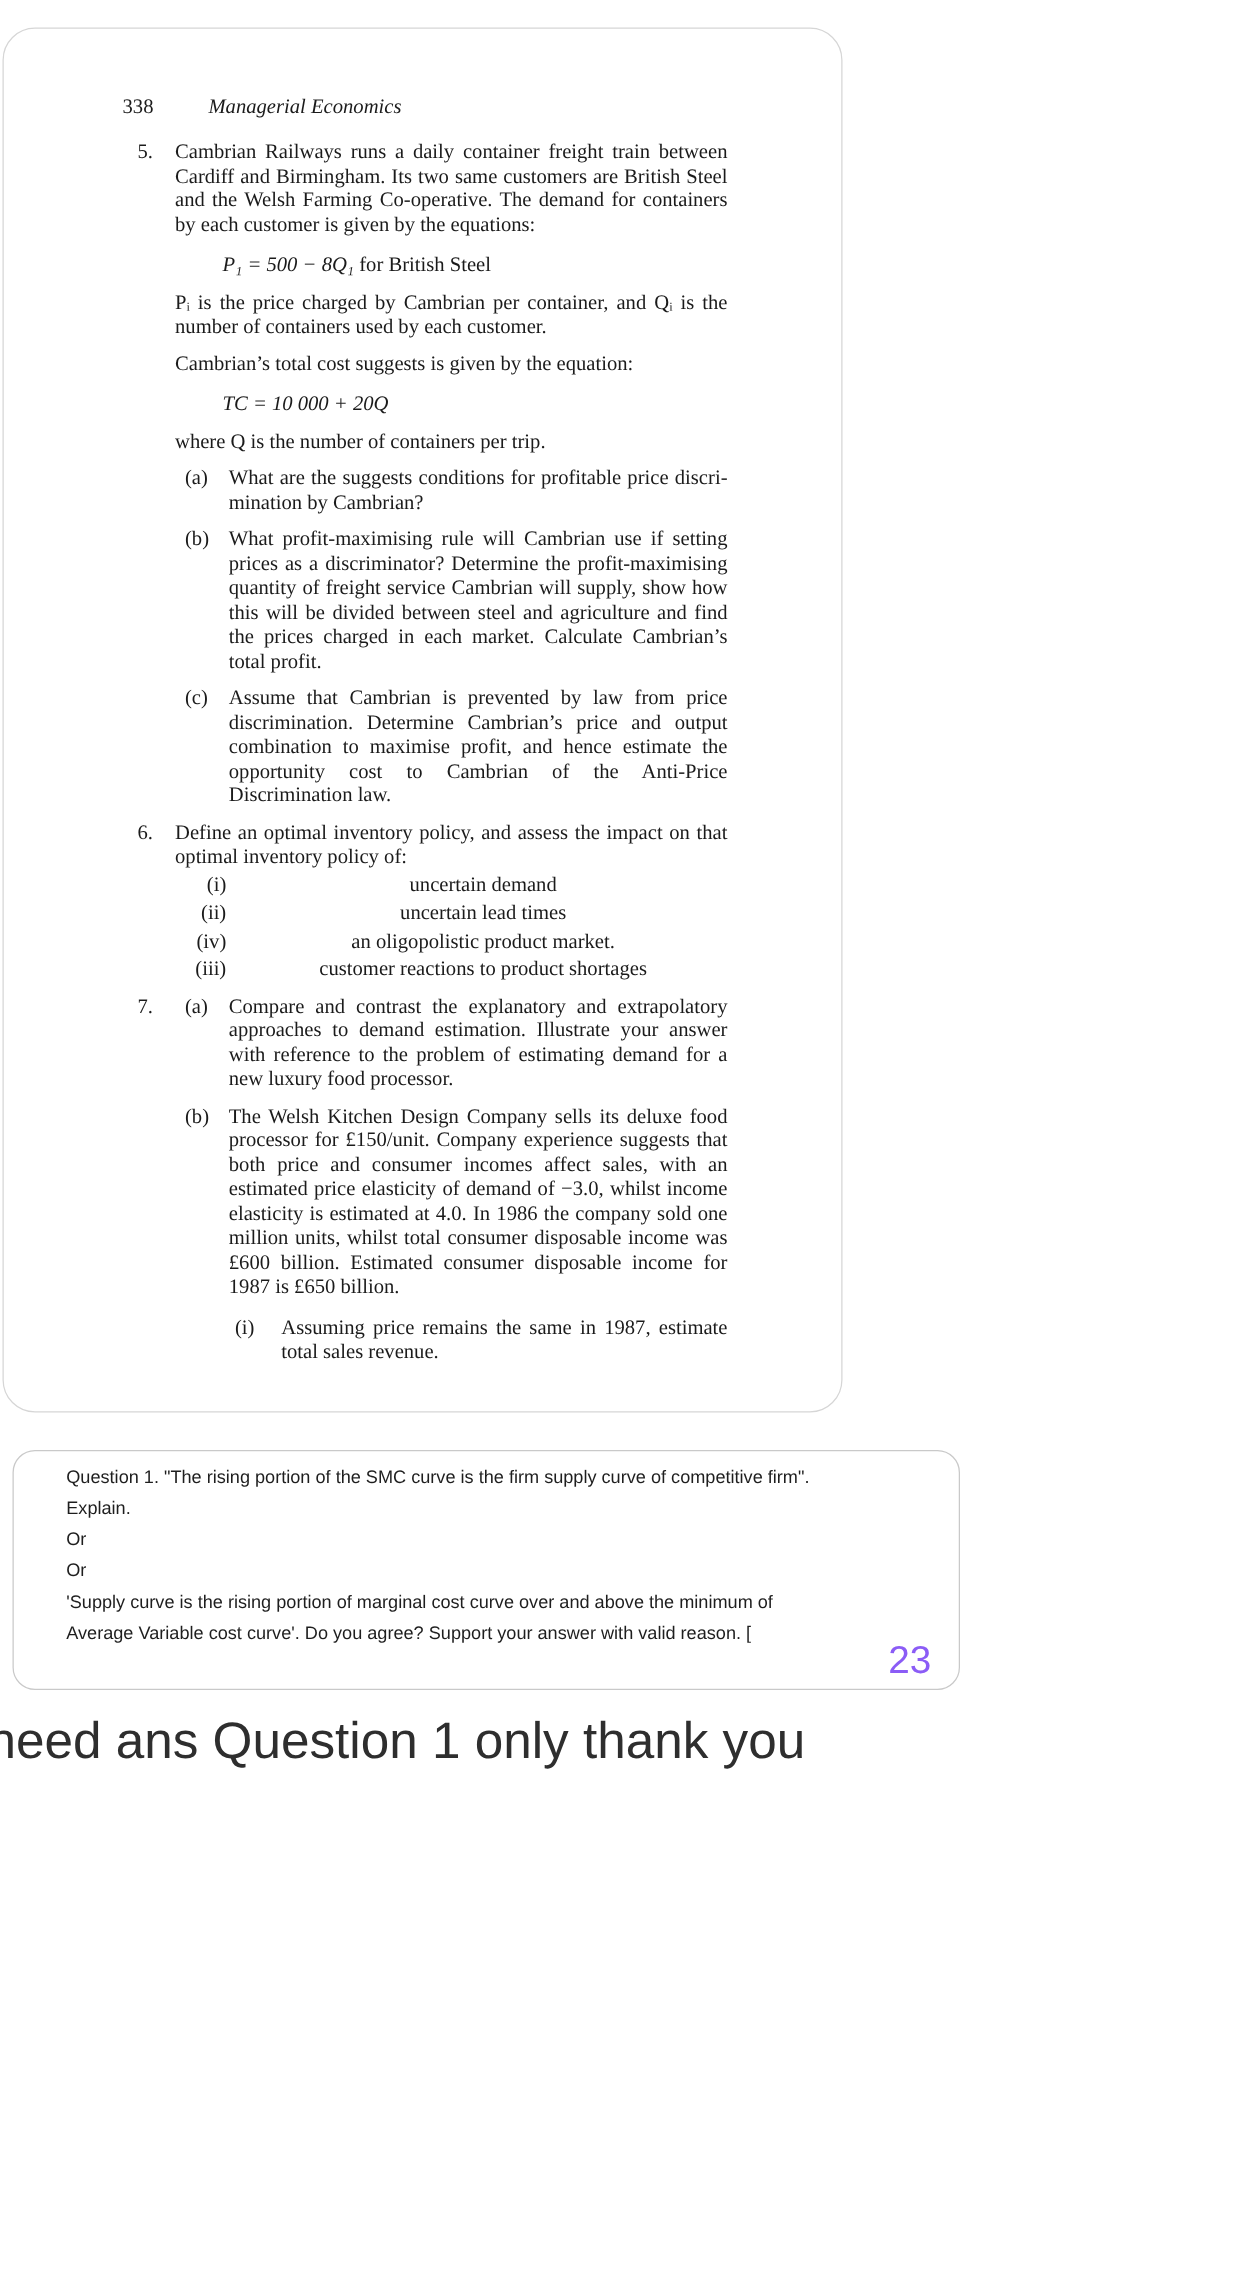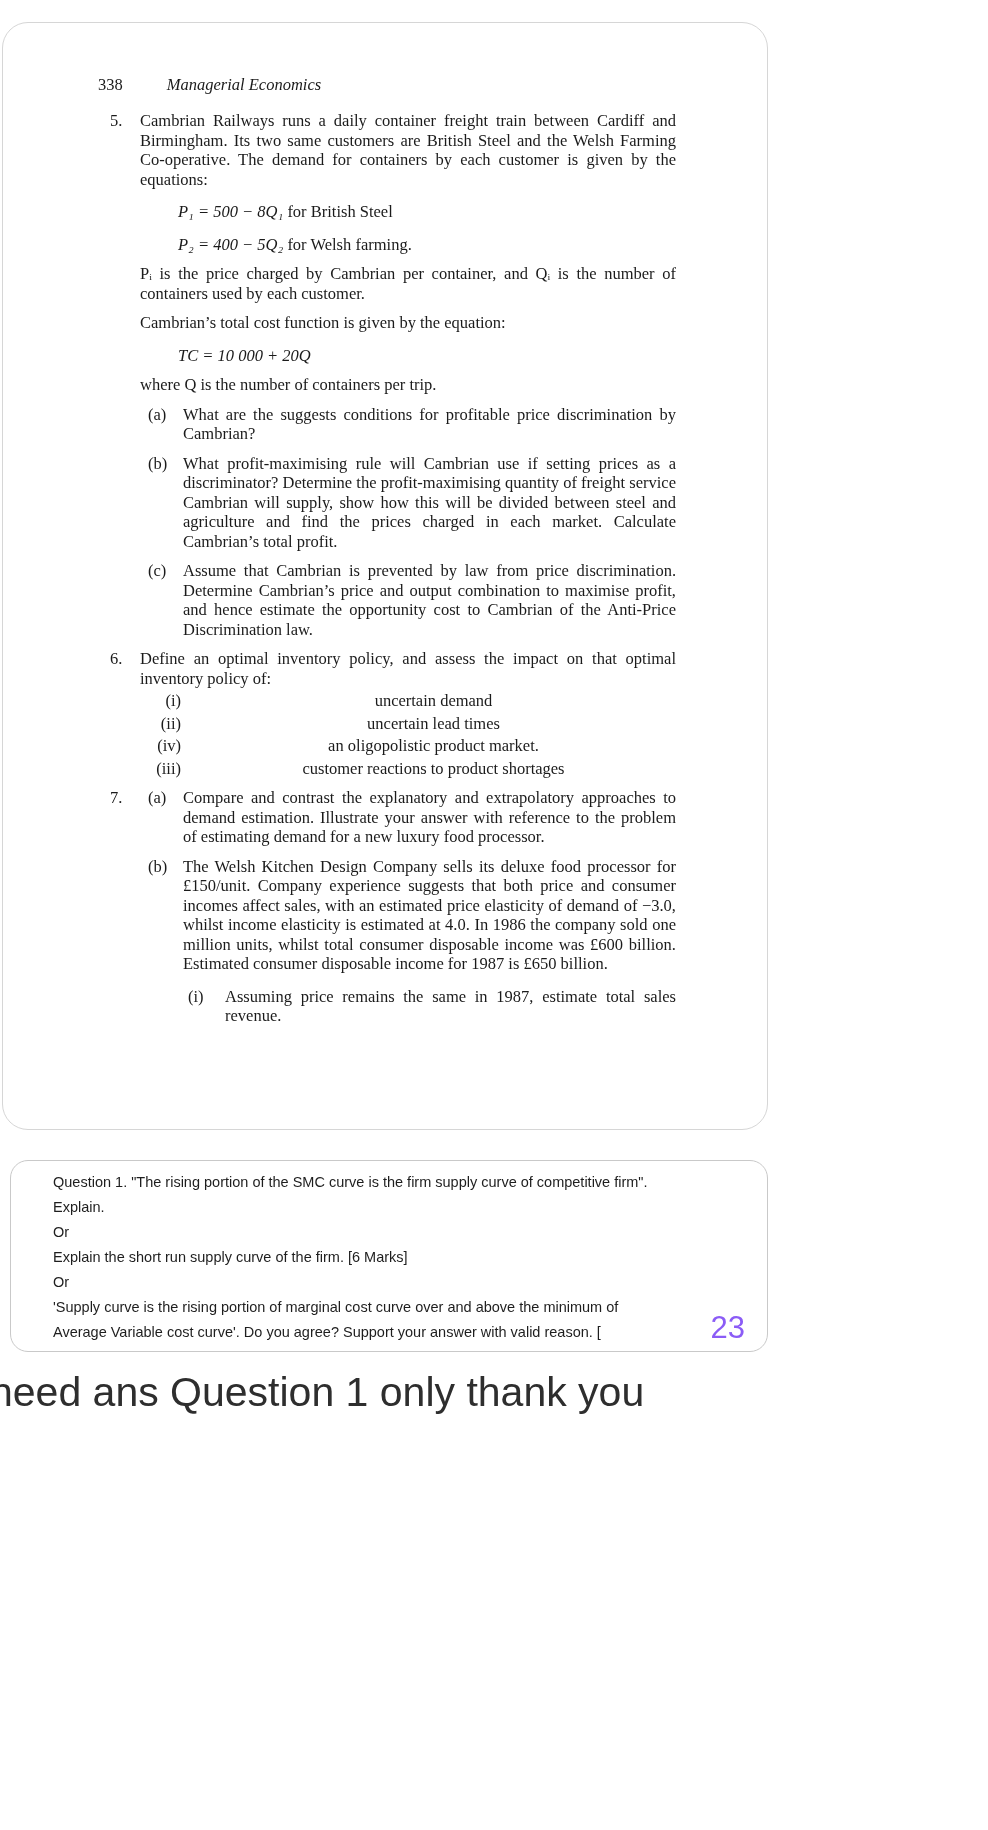--- a/index.html
+++ b/index.html
@@ -1,20 +1,20 @@
 <!DOCTYPE html>
 <html><head>
 <meta charset="utf-8">
 <style>
   html,body{margin:0;padding:0;background:#ffffff;}
   #root{position:relative;width:988px;height:1830px;overflow:hidden;background:#ffffff;
         font-family:"Liberation Serif","DejaVu Serif",serif;}
 
   
-  .page-card{position:absolute;left:2px;top:22px;width:766px;height:1108px;background:#fff;
+  .page-card{position:absolute;left:2px;top:22px;width:672px;height:1108px;background:#fff;
              border:1px solid #d6d6d6;border-radius:26px;box-sizing:border-box;
              padding:52px 91px 0 92px;color:#1b1b1b;}
   .page-header{display:flex;gap:44px;font-size:16.5px;line-height:20px;margin-bottom:16px;margin-left:3px;}
   .book-title{font-style:italic;}
 
   .blk{display:flex;margin-top:10px;font-size:16.5px;line-height:19.5px;}
   .blk .lab{flex:none;}
   .blk .txt{flex:1 1 auto;text-align:justify;}
   .blk.item{padding-left:15px;}
   .blk.item .lab{width:30px;}
@@ -55,26 +55,25 @@
     <div class="page-header">
       <span>338</span>
       <span class="book-title">Managerial Economics</span>
     </div>
     <div>
         <div class="blk item">
           <span class="lab">5.</span>
           <div class="txt">Cambrian Railways runs a daily container freight train between Cardiff and Birmingham. Its two same customers are British Steel and the Welsh Farming Co-operative. The demand for containers by each customer is given by the equations:</div>
         </div>
         <div class="blk equation"><span class="math">P₁ = 500 − 8Q₁</span><span> for British Steel</span></div>
-        <div class="blk equation"><span class="math">P₂ = 400 − 5Q₂</span><span> for Welsh farming.</span></div>
         <div class="blk para">
           <div class="txt">Pᵢ is the price charged by Cambrian per container, and Qᵢ is the number of containers used by each customer.</div>
         </div>
         <div class="blk para">
-          <div class="txt">Cambrian’s total cost function is given by the equation:</div>
+          <div class="txt">Cambrian’s total cost suggests is given by the equation:</div>
         </div>
         <div class="blk equation"><span class="math">TC = 10 000 + 20Q</span></div>
         <div class="blk para">
           <div class="txt">where Q is the number of containers per trip.</div>
         </div>
         <div class="blk subitem">
           <span class="lab">(a)</span>
           <div class="txt">What are the suggests conditions for profitable price discri­mination by Cambrian?</div>
         </div>
         <div class="blk subitem">
@@ -119,21 +118,20 @@
           <div class="txt">Assuming price remains the same in 1987, estimate total sales revenue.</div>
         </div>
       </div>
   </div>
 
   <div class="qcard">
     <div>
         <div class="qline">Question 1. "The rising portion of the SMC curve is the firm supply curve of competitive firm".</div>
         <div class="qline">Explain.</div>
         <div class="qline">Or</div>
-        <div class="qline">Explain the short run supply curve of the firm. [6 Marks]</div>
         <div class="qline">Or</div>
         <div class="qline">'Supply curve is the rising portion of marginal cost curve over and above the minimum of</div>
         <div class="qline">Average Variable cost curve'. Do you agree? Support your answer with valid reason. [</div>
       </div>
     <div class="qbadge" style="color: #8b5cf6;">23</div>
   </div>
 
   <div class="footer-note">need ans Question 1 only thank you</div>
 
 </div>

